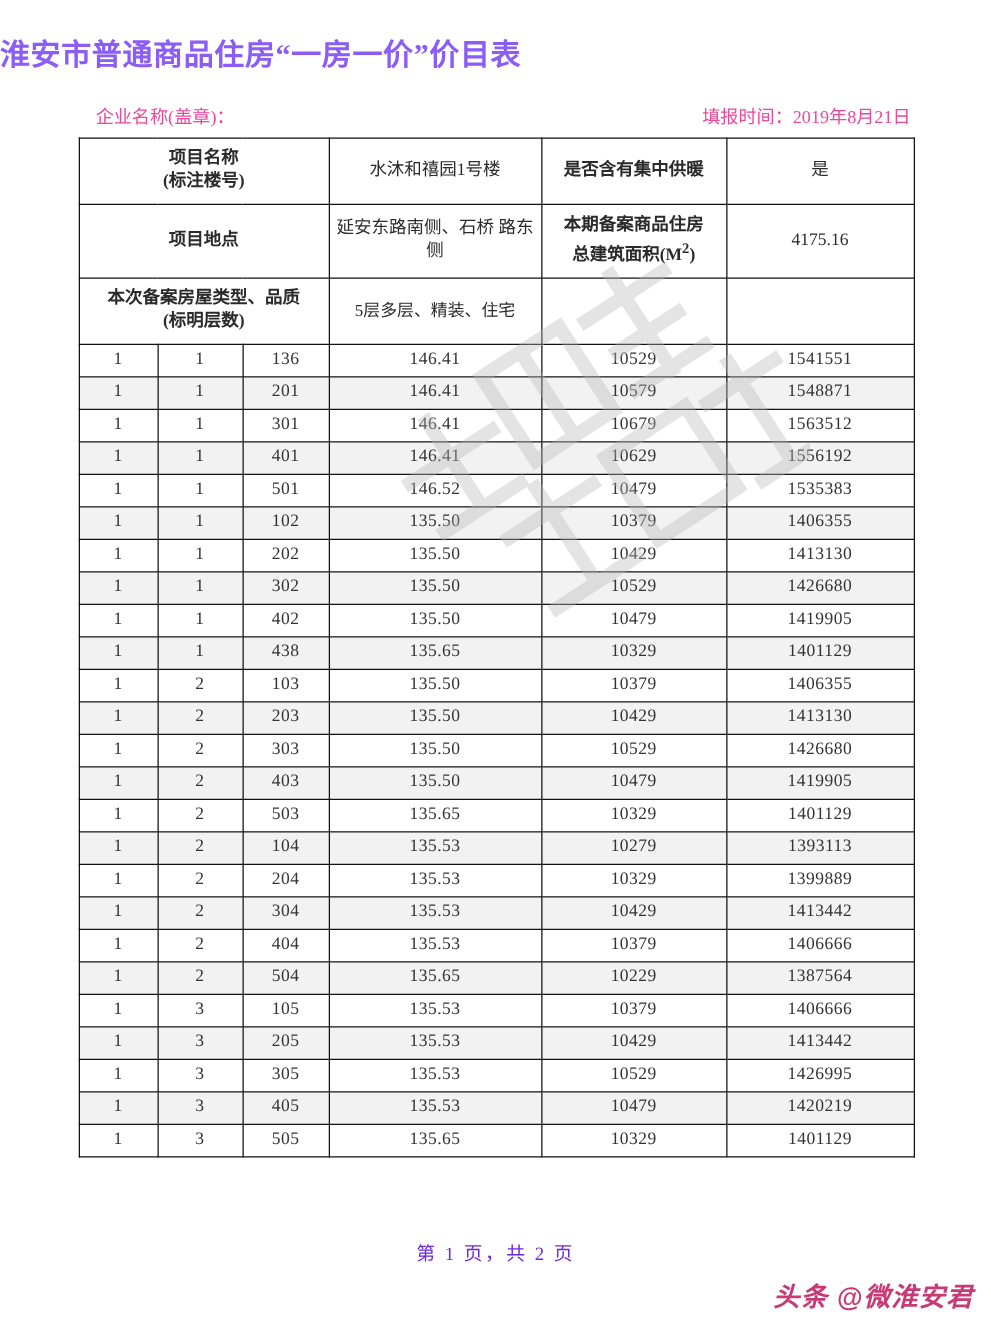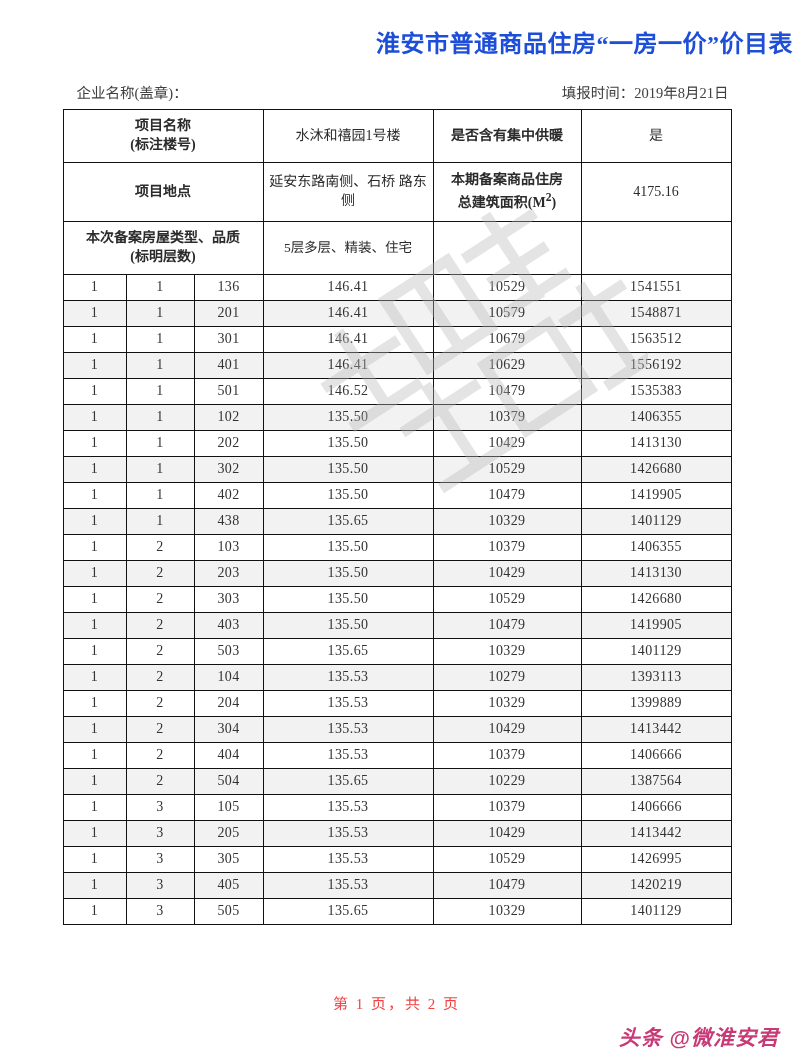--- a/index.html
+++ b/index.html
@@ -20,41 +20,41 @@
   .page {
     position: relative;
     width: 793px;
     height: 1059px;
     box-sizing: border-box;
     padding: 0;
   }
 
   
   .doc-title {
-    text-align: right;
+    text-align: left;
     font-size: 24px;
     font-weight: bold;
     letter-spacing: 0.5px;
     margin: 0;
     padding-top: 24px;
     padding-bottom: 0;
     font-family: "Liberation Serif", "DejaVu Serif", serif;
-    color: #1d4ed8;
+    color: #8b5cf6;
   }
 
   
   .meta-row {
     display: flex;
     justify-content: space-between;
     align-items: flex-end;
     width: 668px;
     margin: 0 auto;
     margin-top: 22px;
     font-size: 14.5px;
-    color: #404040;
+    color: #ec4899;
     font-family: "Liberation Serif", "DejaVu Serif", serif;
   }
   .meta-left { padding-left: 14px; }
   .meta-right { padding-right: 2px; white-space: nowrap; }
 
   
   .table-wrap {
     width: 668px;
     margin: 0 auto;
     margin-top: 7px;
@@ -156,21 +156,21 @@
 
   
   .footer {
     position: absolute;
     left: 0;
     right: 0;
     bottom: 46px;
     text-align: center;
     font-size: 15px;
     letter-spacing: 2px;
-    color: #ef4444;
+    color: #6d28d9;
     font-family: "Liberation Serif", "DejaVu Serif", serif;
   }
 
   .brand {
     position: absolute;
     right: 14px;
     bottom: 8px;
     font-size: 21px;
     font-weight: bold;
     font-style: italic;

